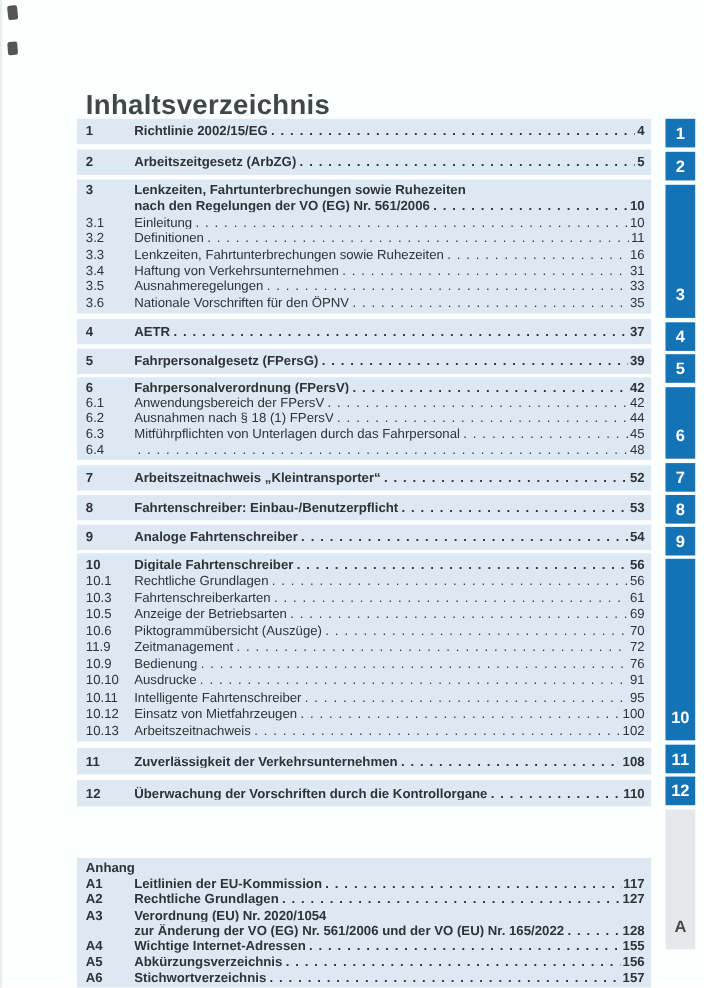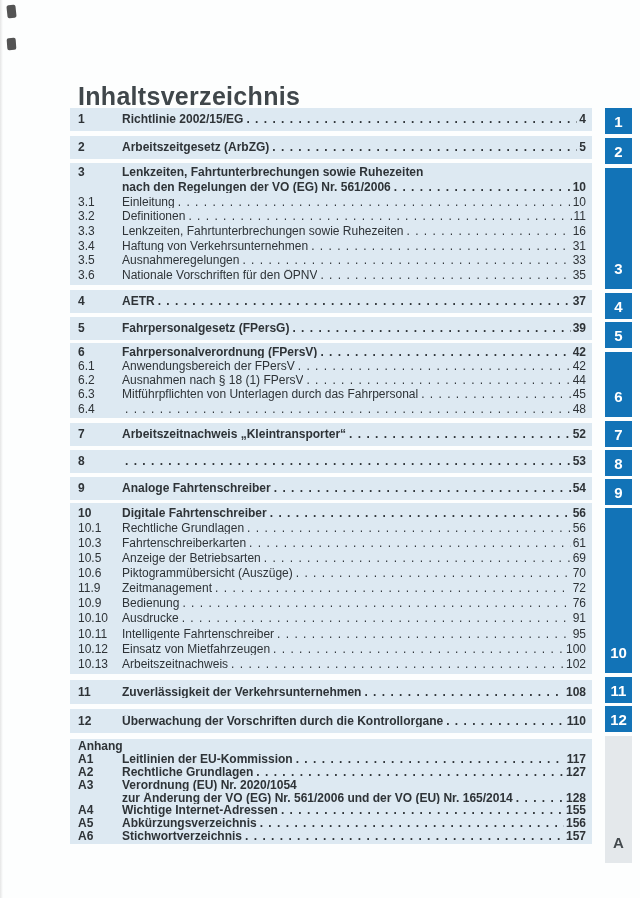--- a/index.html
+++ b/index.html
@@ -35,21 +35,21 @@
   .s3{top:163px;height:122px}
   .s4{top:290px;height:23px}
   .s5{top:317px;height:23px}
   .s6{top:343px;height:75px}
   .s7{top:423px;height:23px}
   .s8{top:450px;height:23px}
   .s9{top:477px;height:23px}
   .s10{top:503px;height:171px}
   .s11{top:680px;height:24px}
   .s12{top:709px;height:24px}
-  .sA{top:739px;height:105px}
+  .sA{top:780px;height:118px}
 
   .line{display:flex;align-items:baseline;padding:0 6px 0 8px;font-size:12px;line-height:1.05;}
   .line.bold{font-weight:bold;}
   .num{flex:0 0 44px;white-space:nowrap;}
   .label{flex:0 1 auto;white-space:nowrap;overflow:hidden;}
   .dots{flex:1 1 0;overflow:hidden;white-space:nowrap;margin:0 2px 0 3px;min-width:6px;}
   .dots::before{
     content:". . . . . . . . . . . . . . . . . . . . . . . . . . . . . . . . . . . . . . . . . . . . . . . . . . . . . . . . . . . . . . . . . . . . . . . . . . . . . . . . . . . . . . . . . . . . . . . . . . . . . . . .";
     letter-spacing:1px;font-weight:normal;
   }
@@ -204,20 +204,21 @@
         <div class="line bold">
           <span class="num">7</span>
           <span class="label">Arbeitszeitnachweis „Kleintransporter“</span>
           <span class="dots"></span>
           <span class="pageno">52</span>
         </div>
       </div>
       <div class="band s8">
         <div class="line bold">
           <span class="num">8</span>
+          <span class="label">Fahrtenschreiber: Einbau-/Benutzerpflicht</span>
           <span class="dots"></span>
           <span class="pageno">53</span>
         </div>
       </div>
       <div class="band s9">
         <div class="line bold">
           <span class="num">9</span>
           <span class="label">Analoge Fahrtenschreiber</span>
           <span class="dots"></span>
           <span class="pageno">54</span>
@@ -323,21 +324,21 @@
           <span class="label">Rechtliche Grundlagen</span>
           <span class="dots"></span>
           <span class="pageno">127</span>
         </div>
         <div class="line bold">
           <span class="num">A3</span>
           <span class="label">Verordnung (EU) Nr. 2020/1054</span>
         </div>
         <div class="line bold">
           <span class="num"></span>
-          <span class="label">zur Änderung der VO (EG) Nr. 561/2006 und der VO (EU) Nr. 165/2014</span>
+          <span class="label">zur Änderung der VO (EG) Nr. 561/2006 und der VO (EU) Nr. 165/2022</span>
           <span class="dots"></span>
           <span class="pageno">128</span>
         </div>
         <div class="line bold">
           <span class="num">A4</span>
           <span class="label">Wichtige Internet-Adressen</span>
           <span class="dots"></span>
           <span class="pageno">155</span>
         </div>
         <div class="line bold">

